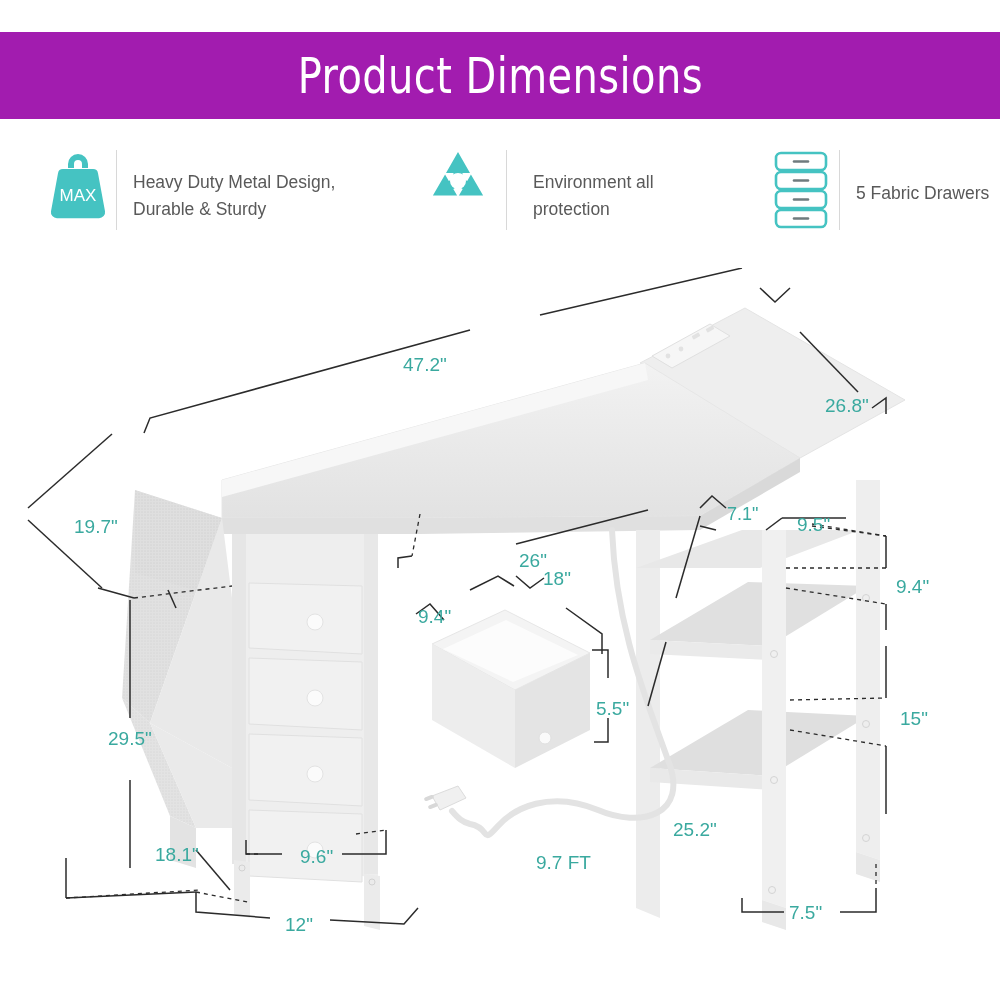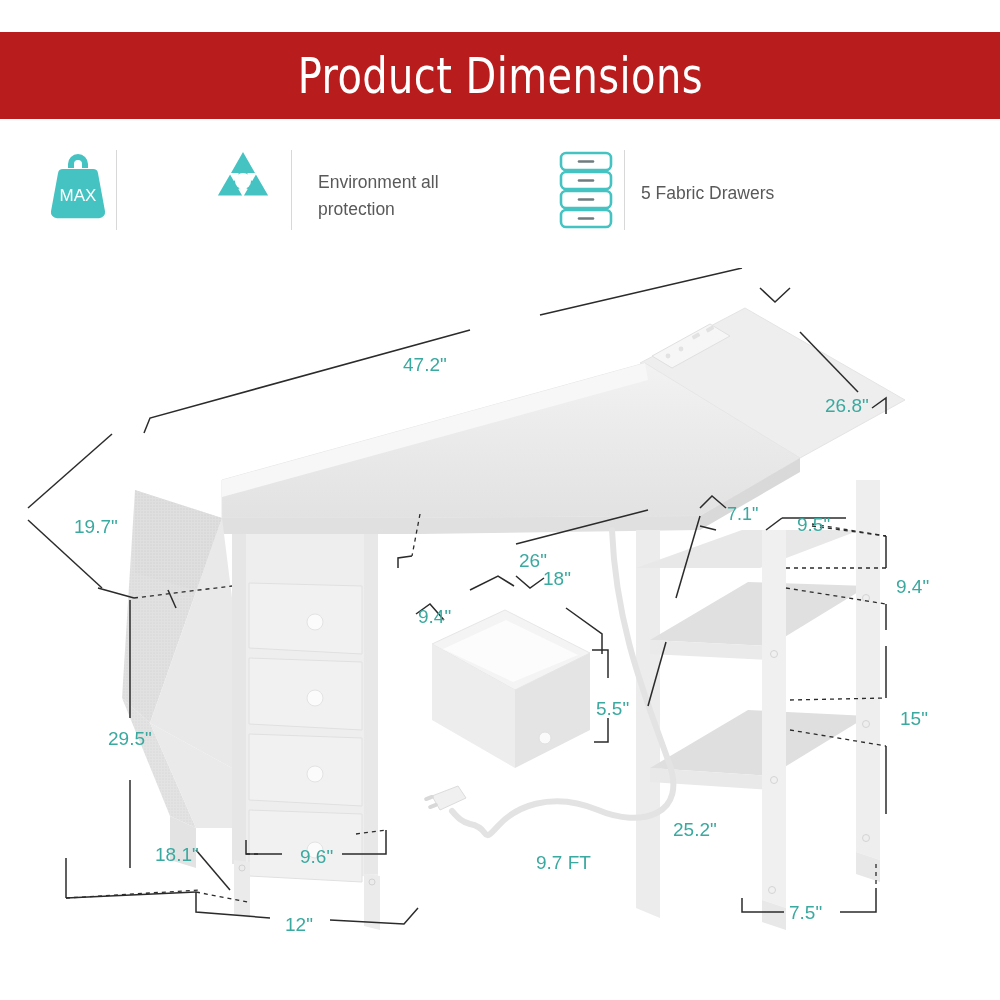--- a/index.html
+++ b/index.html
@@ -8,21 +8,21 @@
     background:#ffffff;
     font-family:"Liberation Sans", sans-serif;
     overflow:hidden;
     position:relative;
   }
   .page{position:relative;width:1000px;height:1000px;background:#fff;}
 
   
   .banner{
     position:absolute;left:0;top:32px;width:1000px;height:87px;
-    background:#b91c1c;
+    background:#a21caf;
     display:flex;align-items:center;justify-content:center;
   }
   .banner-title{
     color:#ffffff;
     font-size:50px;
     letter-spacing:0.5px;
     font-weight:400;
     transform:scaleX(0.80);
     transform-origin:center;
     white-space:nowrap;
@@ -73,20 +73,21 @@
 
     <div class="feature f1">
       <div class="feat-icon">
         <svg width="66" height="72" viewBox="0 0 66 72">
           <path d="M33 4 a10 10 0 0 1 10 10 v4 h-6 v-4 a4 4 0 0 0 -8 0 v4 h-6 v-4 a10 10 0 0 1 10 -10 z" fill="#45c3c2"></path>
           <path d="M18 19 h30 a5 5 0 0 1 5 4.2 l7 38 a6 6 0 0 1 -6 7 h-42 a6 6 0 0 1 -6 -7 l7 -38 a5 5 0 0 1 5 -4.2 z" fill="#45c3c2"></path>
           <text x="33" y="51" font-family="Liberation Sans, sans-serif" font-size="17" fill="#ffffff" text-anchor="middle">MAX</text>
         </svg>
       </div>
       <div class="divider"></div>
+      <div class="feat-text">Heavy Duty Metal Design, Durable &amp; Sturdy</div>
     </div>
 
     <div class="feature f2">
       <div class="feat-icon">
         <svg width="64" height="62" viewBox="0 0 64 62">
           <g fill="#45c3c2">
             <path d="M32 2 L44 23 L36.5 23 L36.5 30 L27.5 30 L27.5 23 L20 23 Z" transform="rotate(0 32 31)"></path>
             <path d="M32 2 L44 23 L36.5 23 L36.5 30 L27.5 30 L27.5 23 L20 23 Z" transform="rotate(120 32 31)"></path>
             <path d="M32 2 L44 23 L36.5 23 L36.5 30 L27.5 30 L27.5 23 L20 23 Z" transform="rotate(240 32 31)"></path>
           </g>

